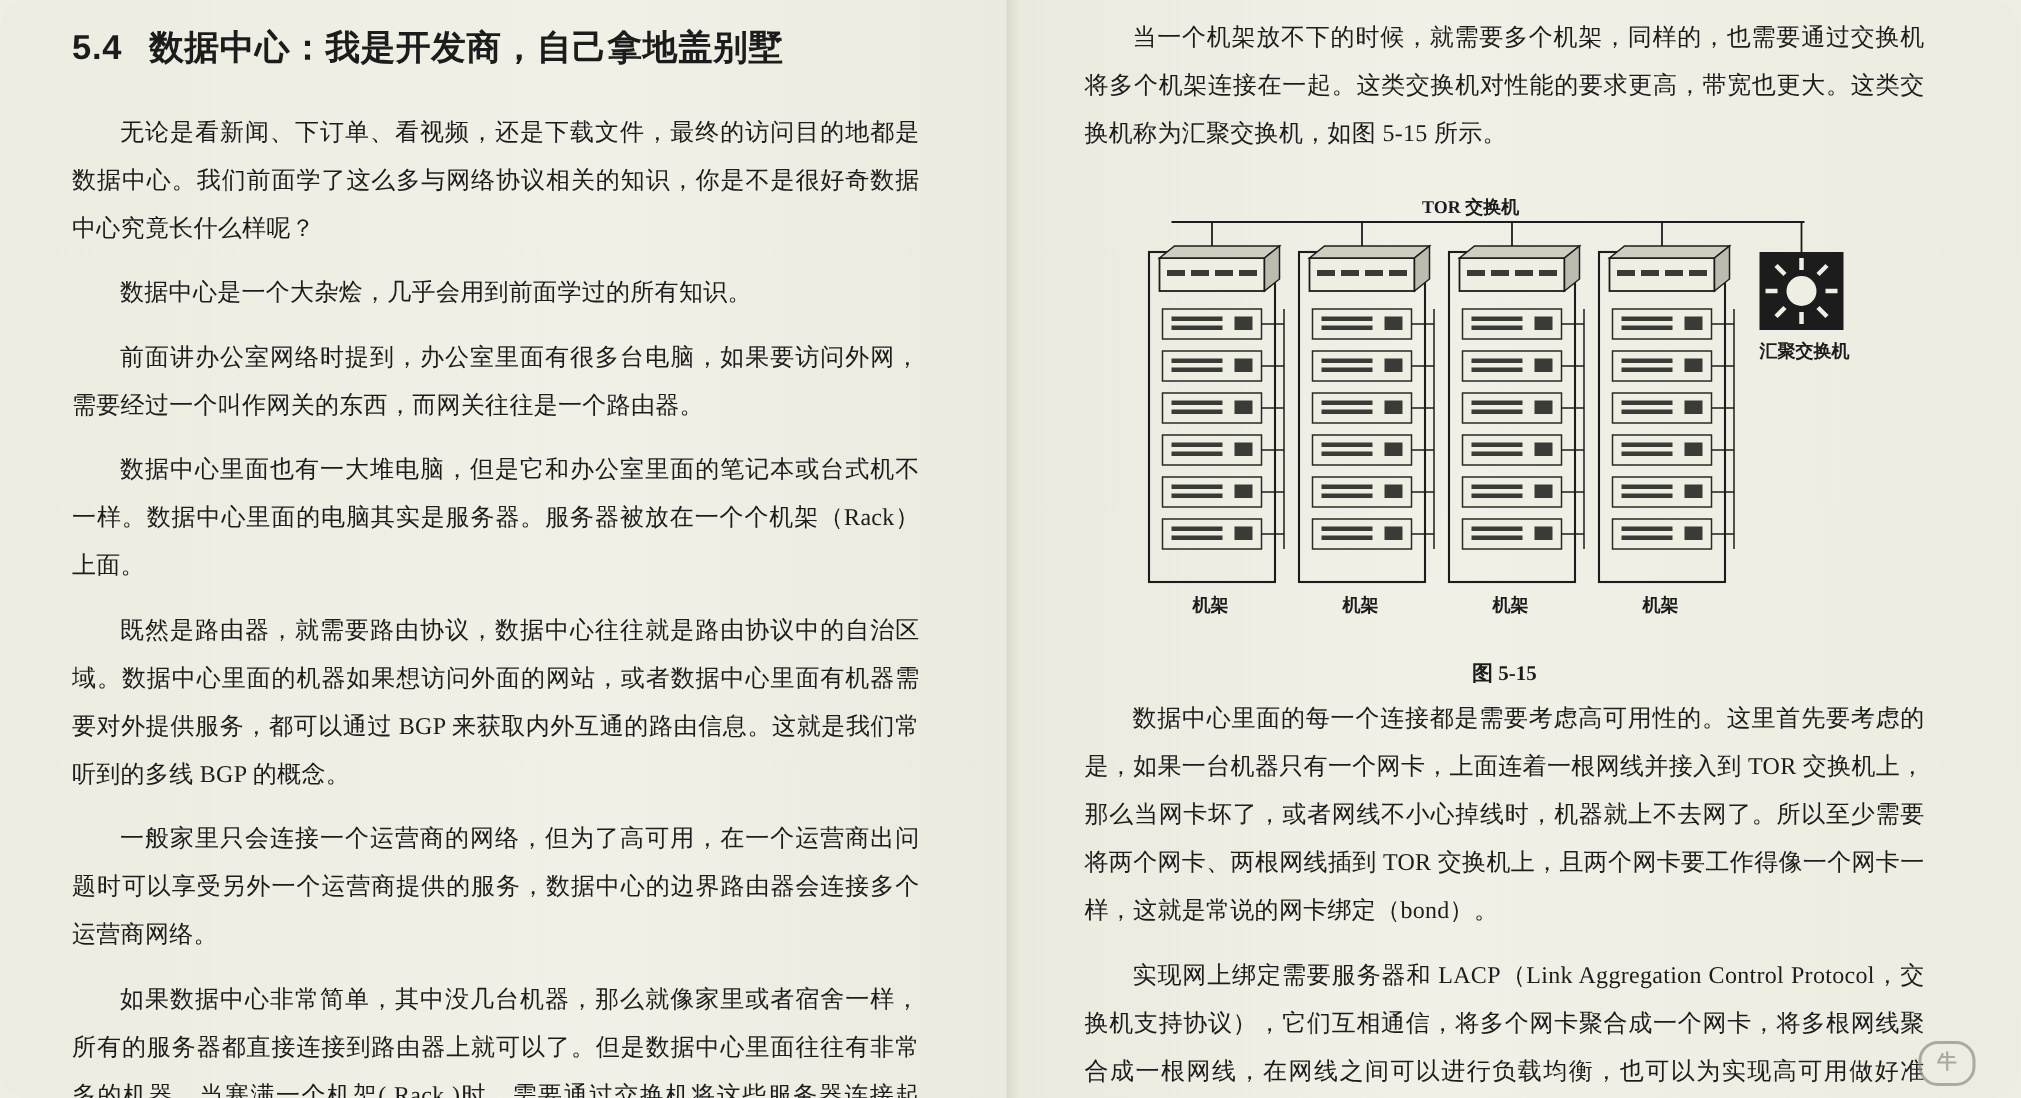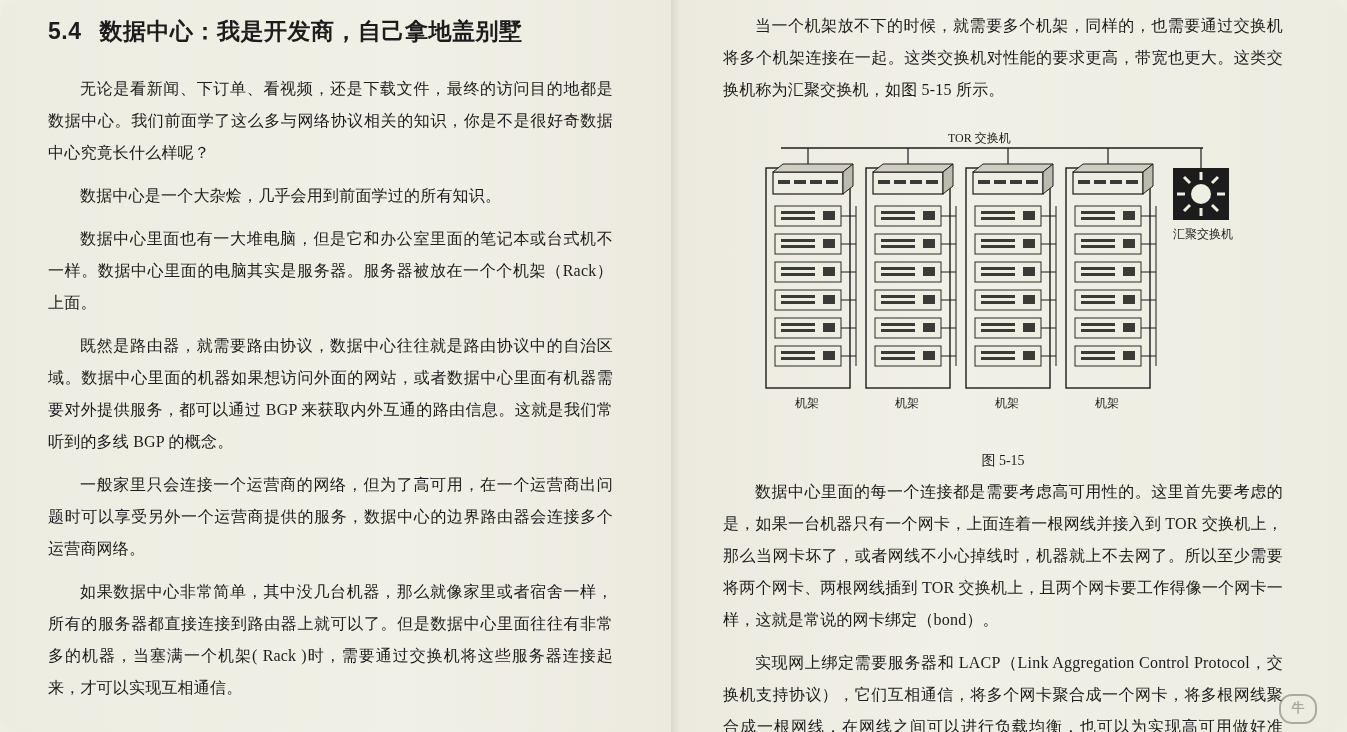--- a/index.html
+++ b/index.html
@@ -50,24 +50,25 @@
     margin: 0 0 11px 0;
     text-align: justify;
     text-indent: 2em;
     letter-spacing: 0.2px;
   }
   .fig-wrap {
     margin: 14px 0 6px 0;
     display: flex;
     flex-direction: column;
     align-items: center;
+    font-weight: bold;
   }
   .fig-caption {
     font-size: 14px;
-    margin-top: 32px;
+    margin-top: 20px;
     text-align: center;
   }
   svg.figure {
     display: block;
   }
   .watermark {
     position: absolute;
     right: 30px;
     bottom: 8px;
     font-size: 25px;
@@ -107,20 +108,21 @@
 
 <div class="page">
 
   <div class="col col-left">
     <h1 class="section-title">
       <span class="num">5.4</span><span>数据中心：我是开发商，自己拿地盖别墅</span>
     </h1>
 
     <p class="para">无论是看新闻、下订单、看视频，还是下载文件，最终的访问目的地都是数据中心。我们前面学了这么多与网络协议相关的知识，你是不是很好奇数据中心究竟长什么样呢？</p>
     <p class="para">数据中心是一个大杂烩，几乎会用到前面学过的所有知识。</p>
+    <p class="para">前面讲办公室网络时提到，办公室里面有很多台电脑，如果要访问外网，需要经过一个叫作网关的东西，而网关往往是一个路由器。</p>
     <p class="para">数据中心里面也有一大堆电脑，但是它和办公室里面的笔记本或台式机不一样。数据中心里面的电脑其实是服务器。服务器被放在一个个机架（Rack）上面。</p>
     <p class="para">既然是路由器，就需要路由协议，数据中心往往就是路由协议中的自治区域。数据中心里面的机器如果想访问外面的网站，或者数据中心里面有机器需要对外提供服务，都可以通过 BGP 来获取内外互通的路由信息。这就是我们常听到的多线 BGP 的概念。</p>
     <p class="para">一般家里只会连接一个运营商的网络，但为了高可用，在一个运营商出问题时可以享受另外一个运营商提供的服务，数据中心的边界路由器会连接多个运营商网络。</p>
     <p class="para">如果数据中心非常简单，其中没几台机器，那么就像家里或者宿舍一样，所有的服务器都直接连接到路由器上就可以了。但是数据中心里面往往有非常多的机器，当塞满一个机架( Rack )时，需要通过交换机将这些服务器连接起来，才可以实现互相通信。</p>
 
   </div>
 
   <div class="col col-right">
     <p class="para">当一个机架放不下的时候，就需要多个机架，同样的，也需要通过交换机将多个机架连接在一起。这类交换机对性能的要求更高，带宽也更大。这类交换机称为汇聚交换机，如图 5-15 所示。</p>
 

